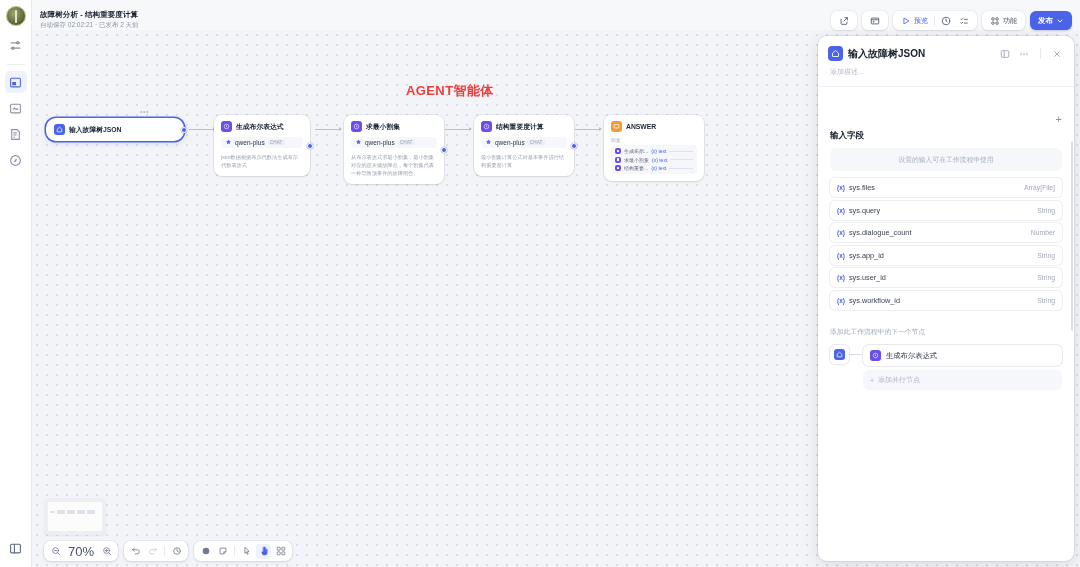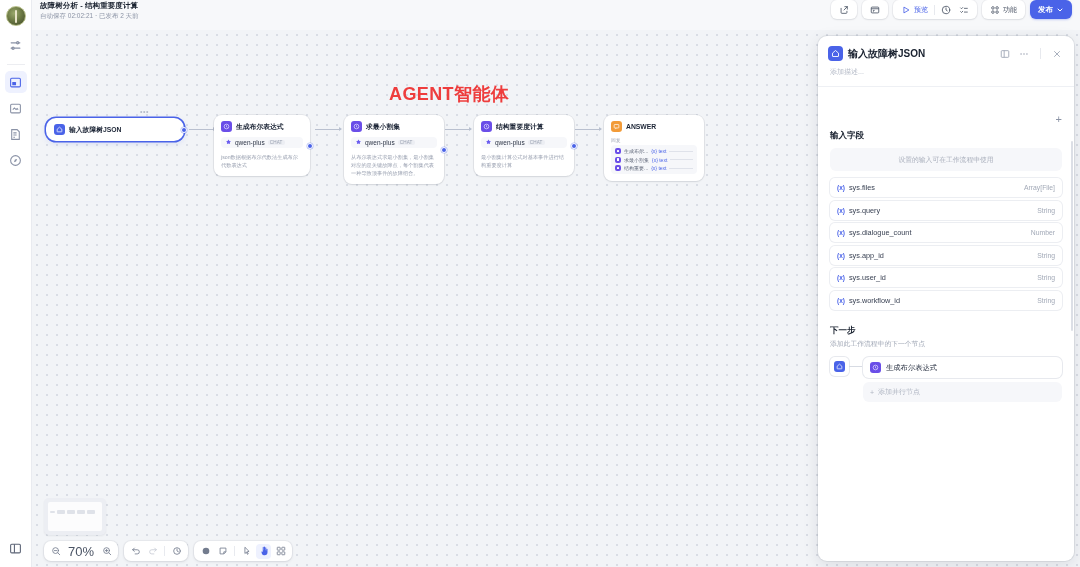--- a/index.html
+++ b/index.html
@@ -34,21 +34,21 @@
   }
   .rail-ico svg { width: 13px; height: 13px; display: block; }
   .rail-ico.active { background: #eef1fe; color: #4a63e8; }
   .rail-sep { width: 18px; height: 1px; background: #ecedf1; margin: 4px 0 6px; flex: none; }
   .rail-bottom { margin-top: auto; margin-bottom: 8px; }
 
   
   #header {
     position: absolute; left: 32px; top: 0; right: 0; height: 30px;
     background: #f7f8fa; z-index: 20;
-    display: flex; align-items: flex-start; padding: 0 8px 0 8px;
+    display: flex; align-items: flex-end; padding: 0 8px 0 8px;
   }
   .hd-title { font-size: 7.5px; color: #18202e; font-weight: 600; line-height: 11px; letter-spacing: .1px;}
   .hd-sub   { font-size: 6.5px; color: #8b93a5; line-height: 10px; }
   .hd-spacer { flex: 1; }
   .hd-grp {
     display: flex; align-items: center; background: #fff; border-radius: 6px;
     box-shadow: 0 1px 2px rgba(16,24,40,.08), 0 0 0 1px rgba(16,24,40,.04);
     height: 19px; padding: 0 4px; margin-left: 5px;
   }
   .hd-btn {
@@ -67,22 +67,22 @@
 
   
   #canvas {
     position: absolute; left: 32px; top: 30px; right: 0; bottom: 0;
     background-color: #f2f4f7;
     background-image: radial-gradient(#d9dde5 .8px, transparent .8px);
     background-size: 10px 10px;
     overflow: hidden;
   }
   #canvas-title {
-    position: absolute; left: 357px; top: 52px;
-    color: #ee3d3d; font-size: 18px; font-weight: 700; letter-spacing: .4px;
+    position: absolute; left: 374px; top: 52px;
+    color: #ee3d3d; font-size: 13px; font-weight: 700; letter-spacing: .4px;
   }
 
   .node {
     position: absolute; background: #fff; border-radius: 8px;
     box-shadow: 0 1px 2px rgba(16,24,40,.08), 0 0 0 1px rgba(16,24,40,.06);
     padding: 6px 7px 7px;
   }
   .node.selected {
     box-shadow: 0 0 0 1.5px #4a63e8, 0 2px 6px rgba(74,99,232,.18);
     border-radius: 10px;
@@ -628,21 +628,20 @@
         <span class="var-type">String</span>
       </div>
       <div class="var-row">
         <span class="var-x">(x)</span>
         <span class="var-name">sys.workflow_id</span>
         <span class="var-type">String</span>
       </div>
     </div>
 
     <div class="pn-next">
-      <div class="nx-title">下一步</div>
       <div class="nx-sub">添加此工作流程中的下一个节点</div>
       <div class="nx-body">
         <div class="nx-src">
           <div class="sq">
             <svg viewBox="0 0 24 24" fill="none" stroke="currentColor" stroke-width="2.4" stroke-linejoin="round">
               <path d="M4 11l8-7 8 7v8a1 1 0 01-1 1H5a1 1 0 01-1-1z"></path>
             </svg>
           </div>
         </div>
         <div class="nx-conn">

